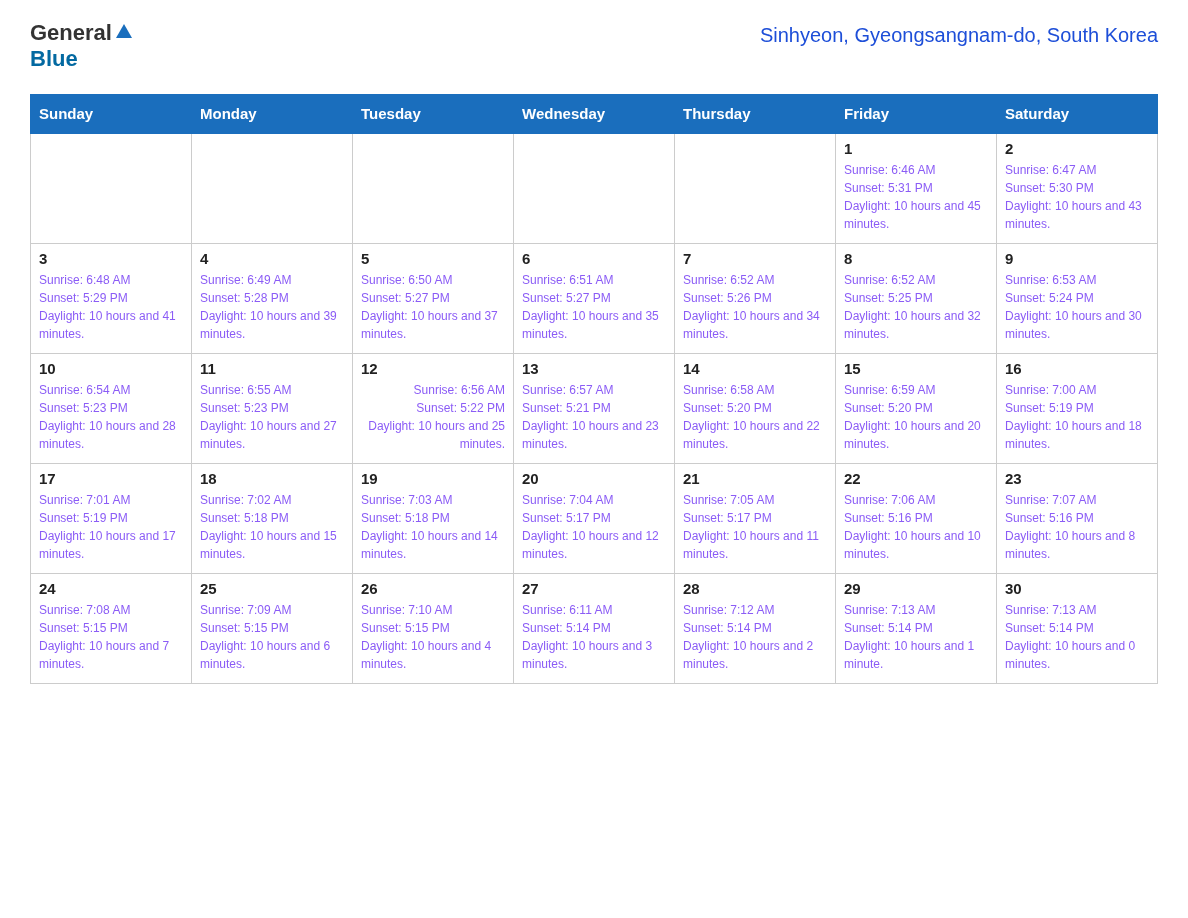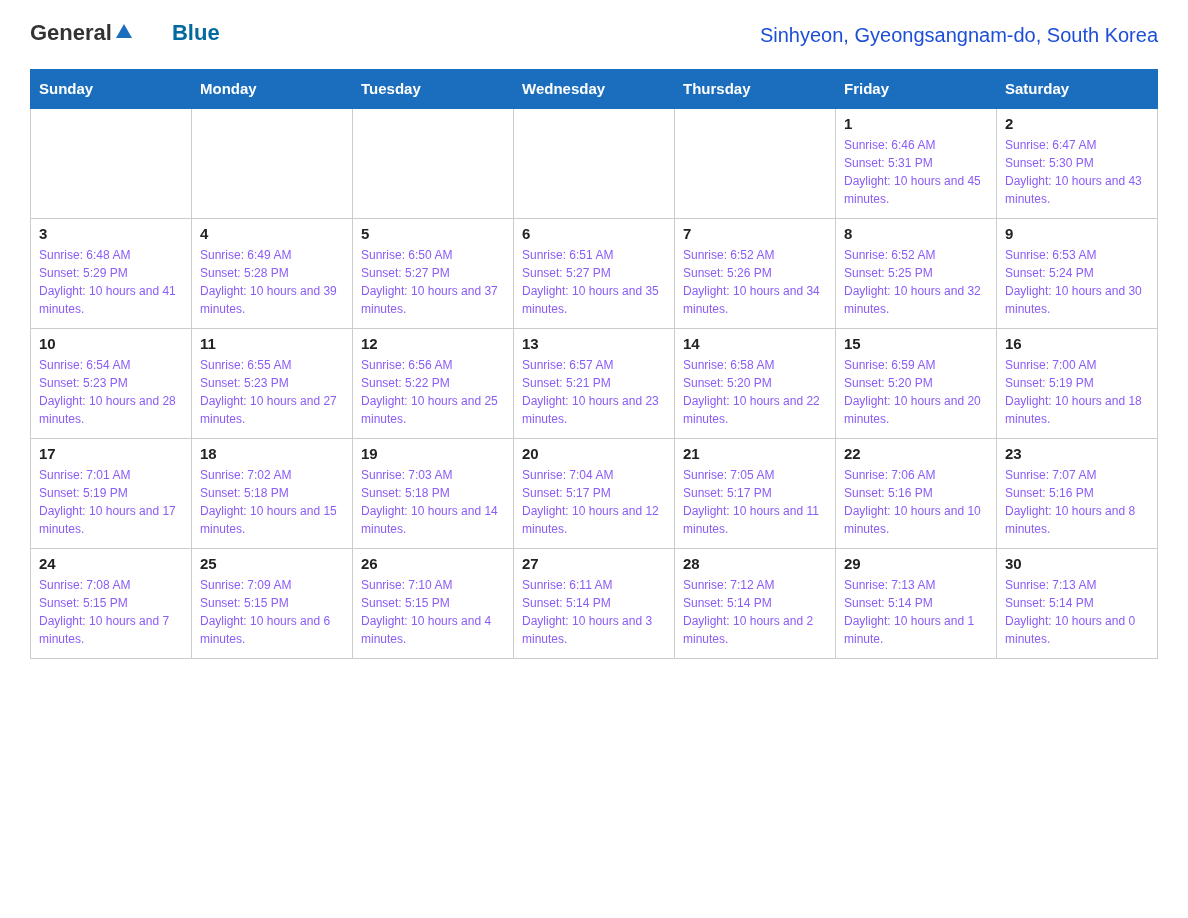--- a/index.html
+++ b/index.html
@@ -78,23 +78,22 @@
     .day-info {
       font-size: 12px;
       color: #8b5cf6;
       line-height: 1.5;
     }
     .empty-cell {
       background: #fff;
     }
     .logo-wrapper {
       display: flex;
-      flex-direction: row;
+      flex-direction: column;
       align-items: flex-start;
-      gap: 39px;
     }
     .logo-line1 {
       display: flex;
       align-items: center;
     }
     .logo-triangle {
       display: inline-block;
       margin-left: 3px;
     }
   </style>
@@ -204,21 +203,21 @@
 Daylight: 10 hours and 28 minutes.</div>
         </td>
         <td>
           <div class="day-number">11</div>
           <div class="day-info" style="white-space: pre-line;">Sunrise: 6:55 AM
 Sunset: 5:23 PM
 Daylight: 10 hours and 27 minutes.</div>
         </td>
         <td>
           <div class="day-number">12</div>
-          <div class="day-info" style="white-space: pre-line;">Sunrise: 6:56 AM
+          <div class="day-info" style="white-space: pre-line; text-align: right;">Sunrise: 6:56 AM
 Sunset: 5:22 PM
 Daylight: 10 hours and 25 minutes.</div>
         </td>
         <td>
           <div class="day-number">13</div>
           <div class="day-info" style="white-space: pre-line;">Sunrise: 6:57 AM
 Sunset: 5:21 PM
 Daylight: 10 hours and 23 minutes.</div>
         </td>
         <td>

